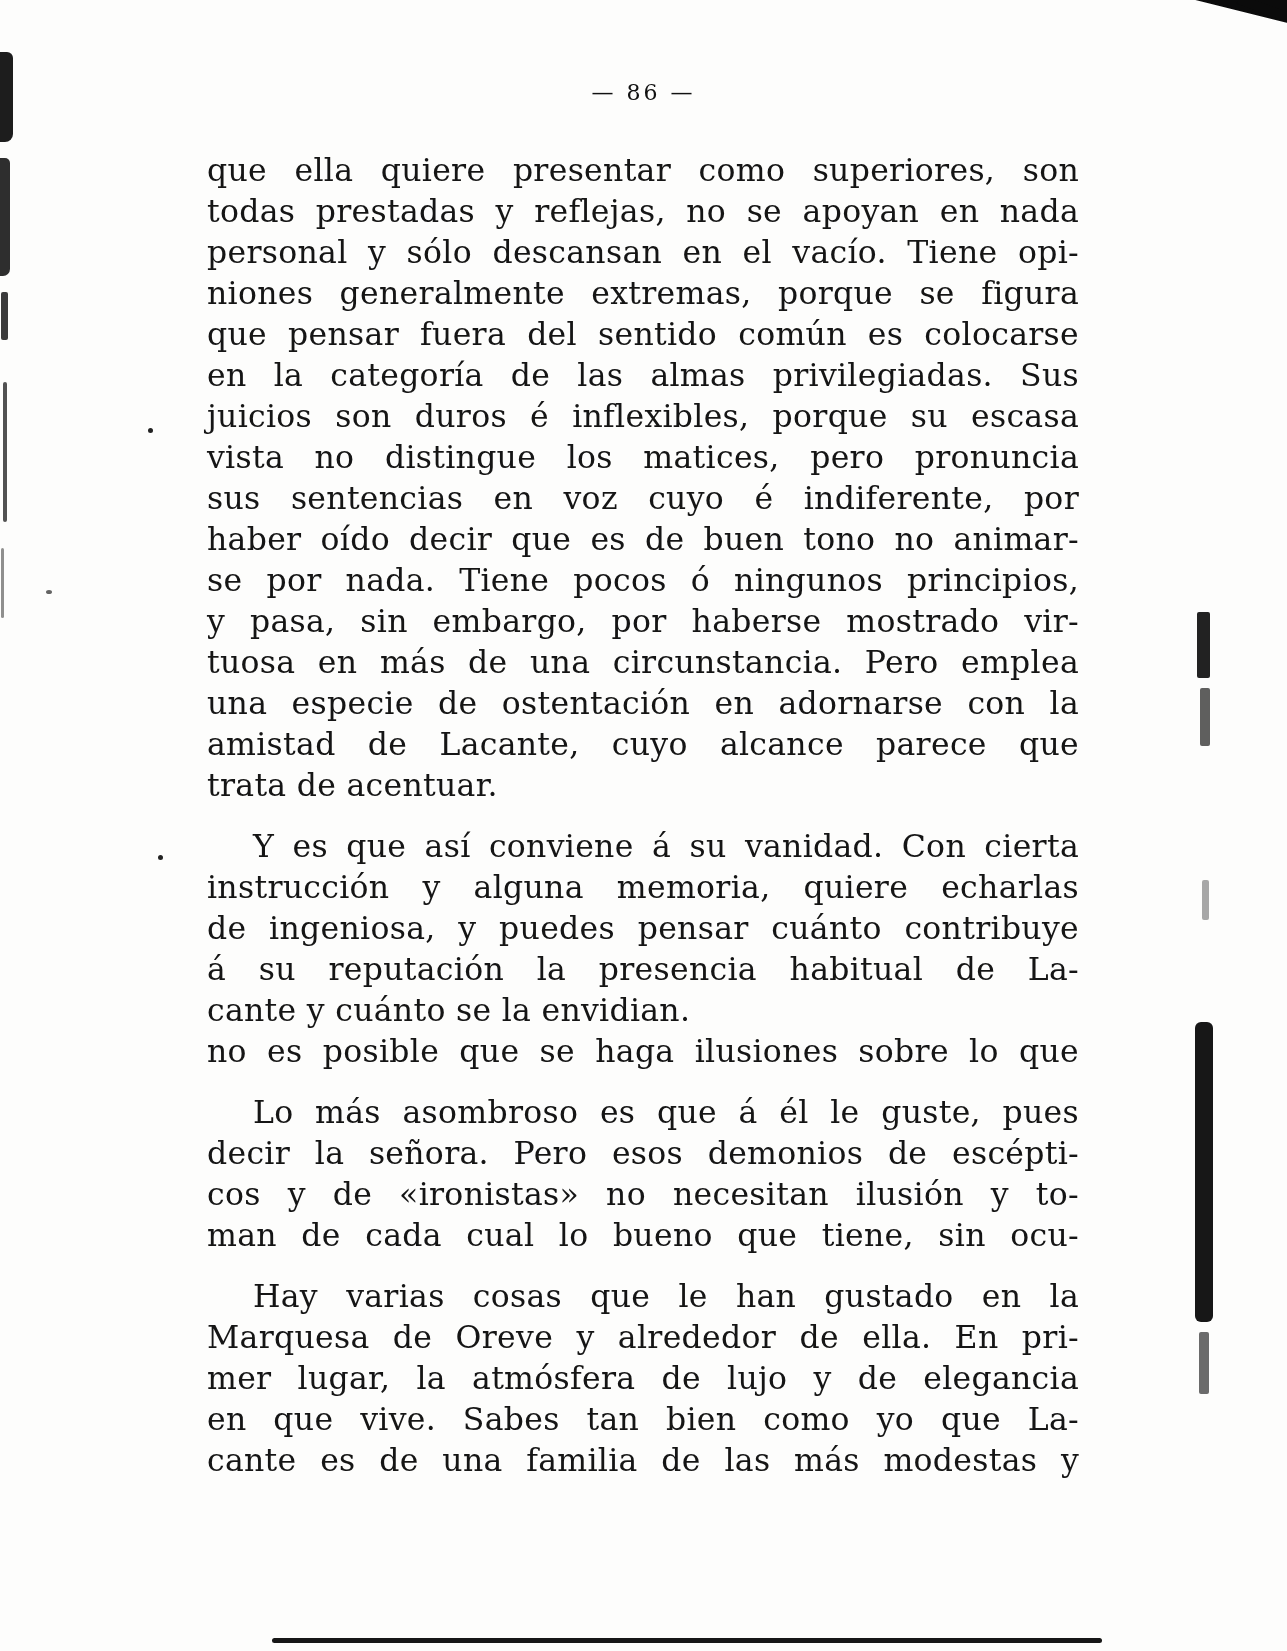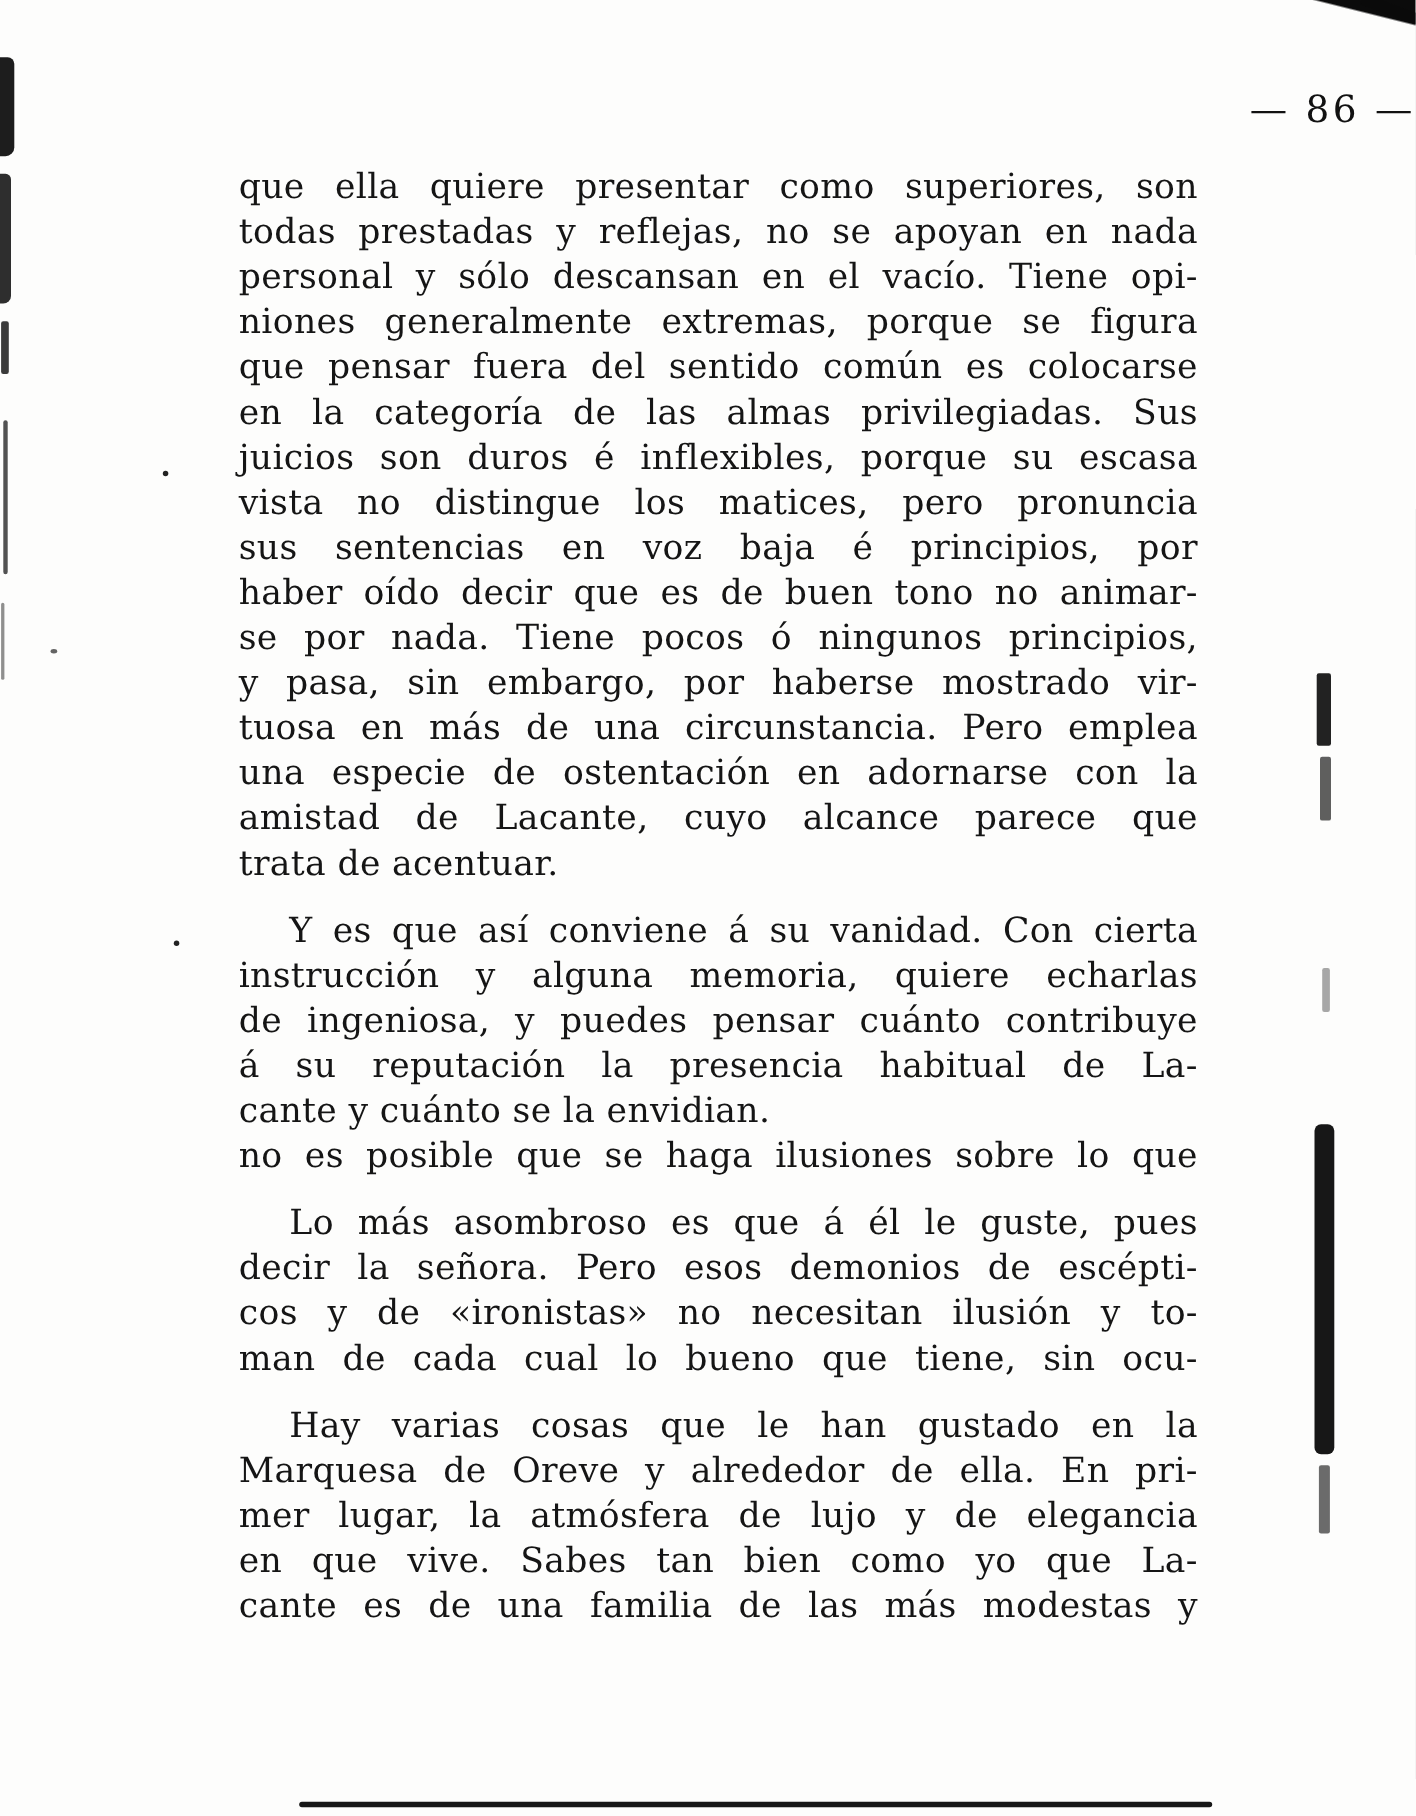--- a/index.html
+++ b/index.html
@@ -10,29 +10,29 @@
     background: #fdfdfc;
     overflow: hidden;
     font-family: "DejaVu Serif", serif;
     color: #161616;
   }
   .page-number {
     position: absolute;
     top: 80px;
     left: 0;
     width: 100%;
-    text-align: right;
-    font-size: 34px;
+    text-align: center;
+    font-size: 22px;
     letter-spacing: 3px;
     color: #111;
   }
   .text-block {
     position: absolute;
     top: 150px;
-    left: 217px;
+    left: 207px;
     width: 872px;
     font-size: 31.5px;
     line-height: 41px;
     letter-spacing: 0.3px;
   }
   .para { margin: 0; }
   .tline {
     text-align: justify;
     text-align-last: justify;
     white-space: normal;
@@ -83,21 +83,21 @@
   <div class="text-block" id="text-block">
       <div class="para">
         <div class="tline">que ella quiere presentar como superiores, son</div>
         <div class="tline">todas prestadas y reflejas, no se apoyan en nada</div>
         <div class="tline">personal y sólo descansan en el vacío. Tiene opi-</div>
         <div class="tline">niones generalmente extremas, porque se figura</div>
         <div class="tline">que pensar fuera del sentido común es colocarse</div>
         <div class="tline">en la categoría de las almas privilegiadas. Sus</div>
         <div class="tline">juicios son duros é inflexibles, porque su escasa</div>
         <div class="tline">vista no distingue los matices, pero pronuncia</div>
-        <div class="tline">sus sentencias en voz baja é principios, por</div>
+        <div class="tline">sus sentencias en voz cuyo é indiferente, por</div>
         <div class="tline">haber oído decir que es de buen tono no animar-</div>
         <div class="tline">se por nada. Tiene pocos ó ningunos principios,</div>
         <div class="tline">y pasa, sin embargo, por haberse mostrado vir-</div>
         <div class="tline">tuosa en más de una circunstancia. Pero emplea</div>
         <div class="tline">una especie de ostentación en adornarse con la</div>
         <div class="tline">amistad de Lacante, cuyo alcance parece que</div>
         <div class="tline nojust">trata de acentuar.</div>
       </div>
       <div class="para">
         <div class="tline indent">Y es que así conviene á su vanidad. Con cierta</div>

